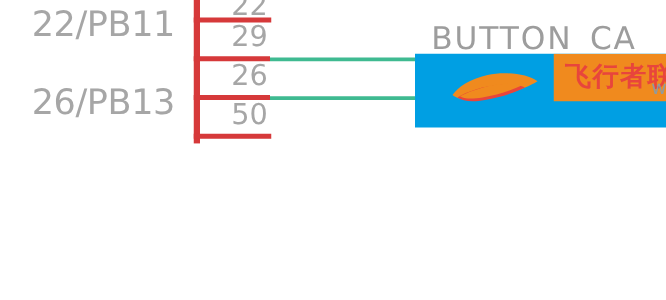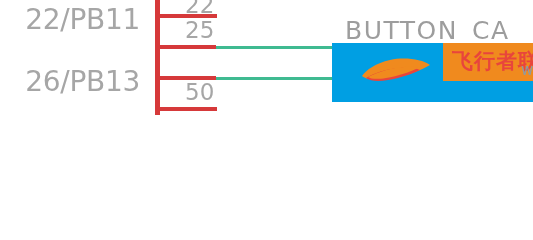--- a/index.html
+++ b/index.html
@@ -155,21 +155,22 @@
   <div class="net-row" style="top:76px; width:178px;">
     <div class="net-seg-red" style="width:61px;"></div>
     <div class="net-seg-green" style="left:61px; width:117px;"></div>
   </div>
 
   <div class="net-row" style="top:107px; width:62px;">
     <div class="net-seg-red" style="width:62px;"></div>
   </div>
 
   <div class="pin-number" style="left:185px; top:-6px;">22</div>
-  <div class="pin-number" style="left:185px; top:19px;">25</div>
+  <div class="pin-number" style="left:185px; top:19px;">29</div>
+  <div class="pin-number" style="left:185px; top:50px;">26</div>
   <div class="pin-number" style="left:185px; top:81px;">50</div>
 
   <div class="net-name">BUTTON_CA</div>
 
   <div class="logo">
 
     <div class="logo-orange-block"></div>
 
     <svg class="logo-bird" viewBox="0 0 72 26">
       <path d="M2,19 C6,13 16,6 30,3 C44,0 62,2 70,8 C62,13 48,18 34,21 C22,24 8,24 2,19 Z" fill="#f08a1e"></path>

